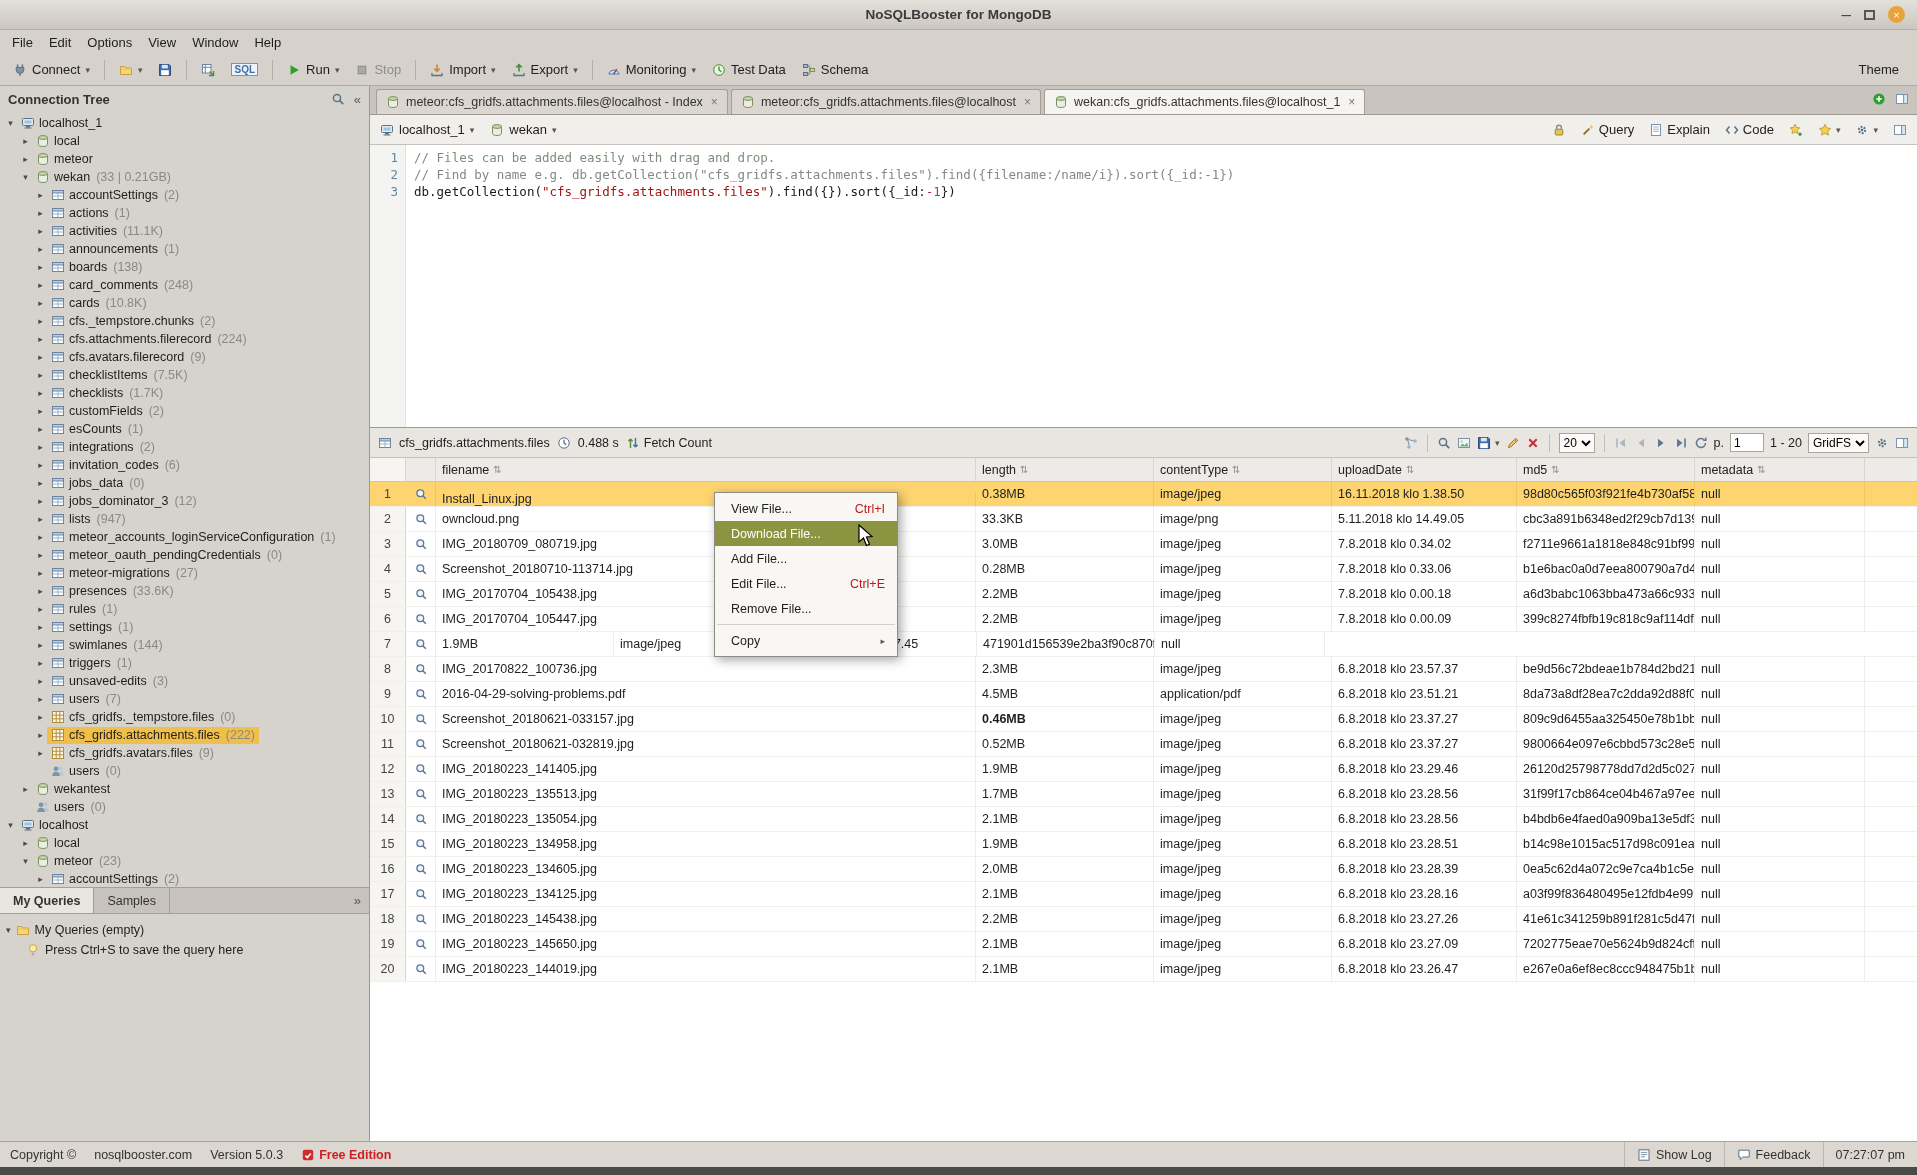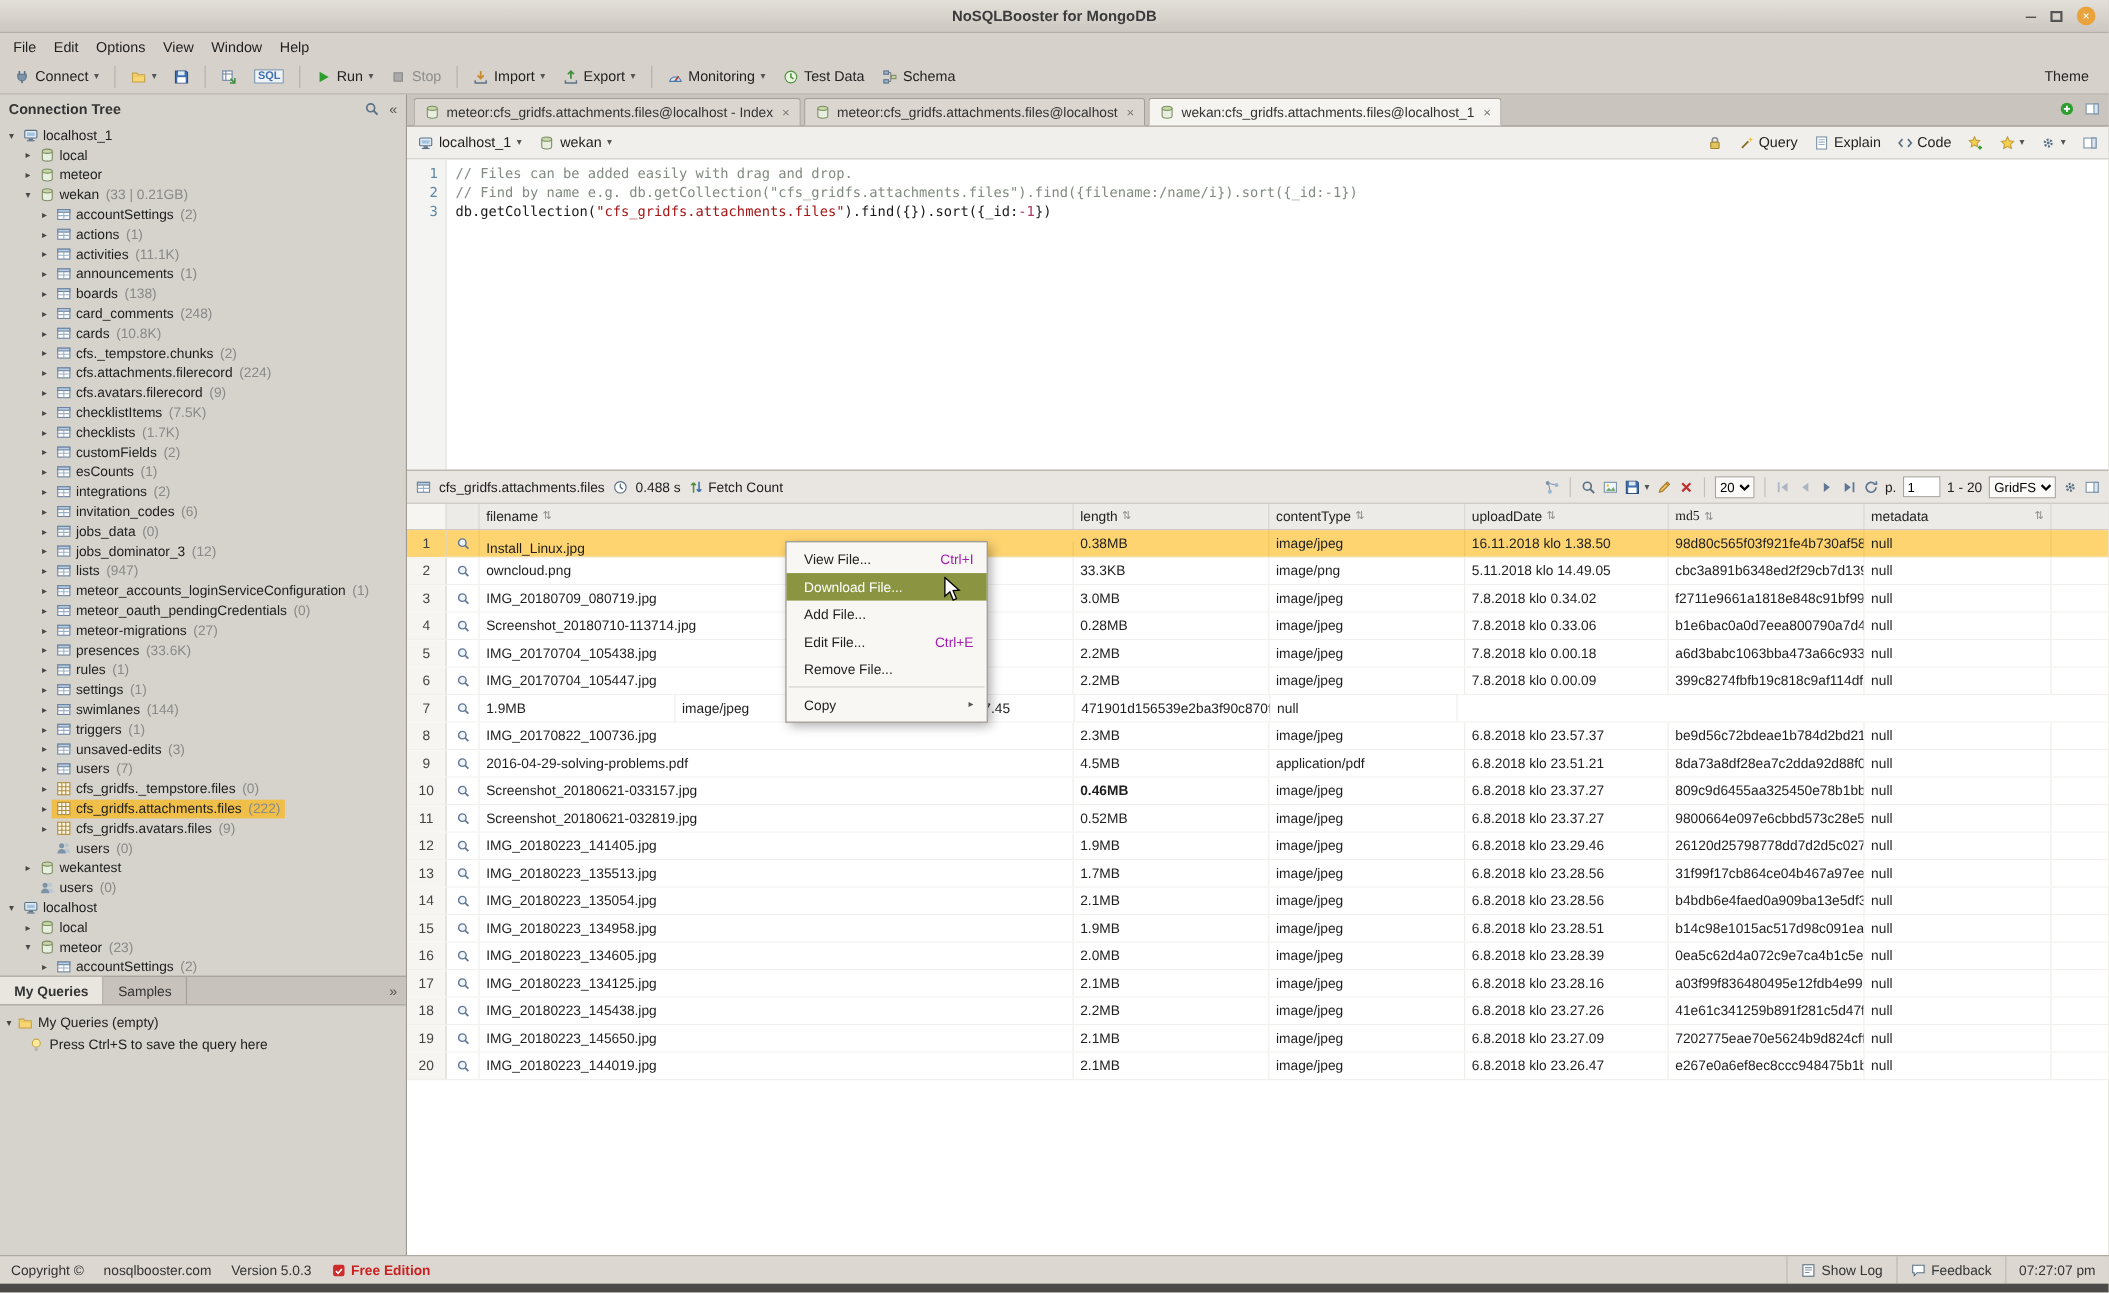--- a/index.html
+++ b/index.html
@@ -95,21 +95,21 @@
 .statusbar{flex:0 0 26px;background:#dcd8d1;border-top:1px solid #a8a49d;display:flex;align-items:center;font-size:12.5px;color:#333;padding-left:10px}
 .sb-left{display:flex;align-items:center;gap:18px}
 .edition{display:inline-flex;align-items:center;gap:4px;color:#cc1f1f;font-weight:bold}
 .sb-right{margin-left:auto;display:flex;align-items:stretch;height:100%}
 .sb-item{display:flex;align-items:center;gap:5px;padding:0 12px;border-left:1px solid #bcb8b1}
 .bottomstrip{flex:0 0 8px;background:#4a4a48}
 
 
 .ctx{position:absolute;left:714px;top:492px;width:184px;background:#f8f7f4;border:1px solid #8f8b84;box-shadow:3px 3px 10px rgba(0,0,0,.35);padding:3px 0;z-index:40;font-size:12.5px}
 .ctx-item{height:25px;display:flex;align-items:center;padding:0 12px 0 16px;color:#1e1e1e}
-.ctx-item .shortcut{margin-left:auto;color:#a21caf}
+.ctx-item .shortcut{margin-left:auto;color:#b91c1c}
 .ctx-item.hl{background:#8b9440;color:#fff}
 .ctx-sep{height:1px;background:#d3d0ca;margin:3px 2px}
 .ctx-item .subarr{margin-left:auto;font-size:9px;color:#555}
 .cursor{position:absolute;left:858px;top:524px;z-index:60}
 </style>
 </head>
 <body>
 
 <div class="app">
 
@@ -1211,25 +1211,25 @@
                 <span class="sortg">⇅</span>
               </div>
               <div class="gcell" style="width: 178px; flex: 0 0 178px;">
                 <span class="hl">contentType</span>
                 <span class="sortg">⇅</span>
               </div>
               <div class="gcell" style="width: 185px; flex: 0 0 185px;">
                 <span class="hl">uploadDate</span>
                 <span class="sortg">⇅</span>
               </div>
-              <div class="gcell" style="width: 178px; flex: 0 0 178px; font-family: Liberation Serif, serif;">
+              <div class="gcell" style="width: 178px; flex: 0 0 178px;">
                 <span class="hl">md5</span>
                 <span class="sortg">⇅</span>
               </div>
-              <div class="gcell" style="width: 170px; flex: 0 0 170px; justify-content: space-between;">
+              <div class="gcell" style="width: 170px; flex: 0 0 170px;">
                 <span class="hl">metadata</span>
                 <span class="sortg">⇅</span>
               </div>
               <div class="gcell cfill"></div>
             </div>
             <div class="grid-row sel">
               <div class="gcell cnum" style="flex: 0 0 36px;">1</div>
               <div class="gcell cicon" style="flex: 0 0 30px;">
                 <span class="ic">
                   <svg viewBox="0 0 14 14">

